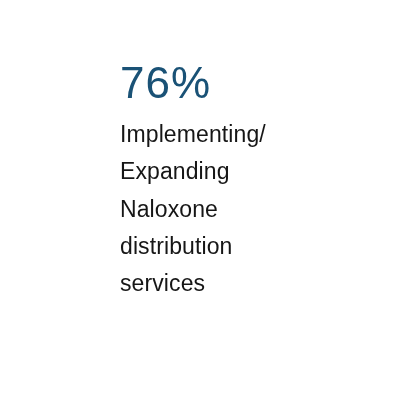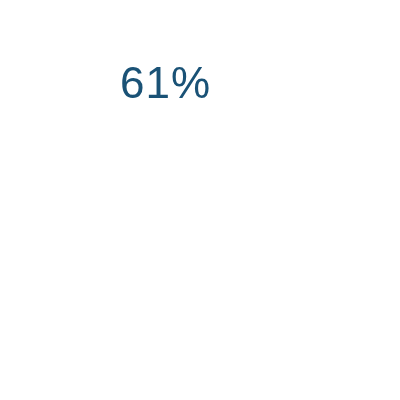--- a/index.html
+++ b/index.html
@@ -50,15 +50,22 @@
   .stat-label .line {
     display: block;
     white-space: nowrap;
   }
 </style>
 </head>
 <body>
 
 <div class="stat-card">
   <div class="stat-inner">
-    <div class="stat-value">61%</div>
+    <div class="stat-value">76%</div>
+    <div class="stat-label">
+      <span class="line">Implementing/</span>
+      <span class="line">Expanding</span>
+      <span class="line">Naloxone</span>
+      <span class="line">distribution</span>
+      <span class="line">services</span>
+    </div>
   </div>
 </div>
 
 </body></html>

